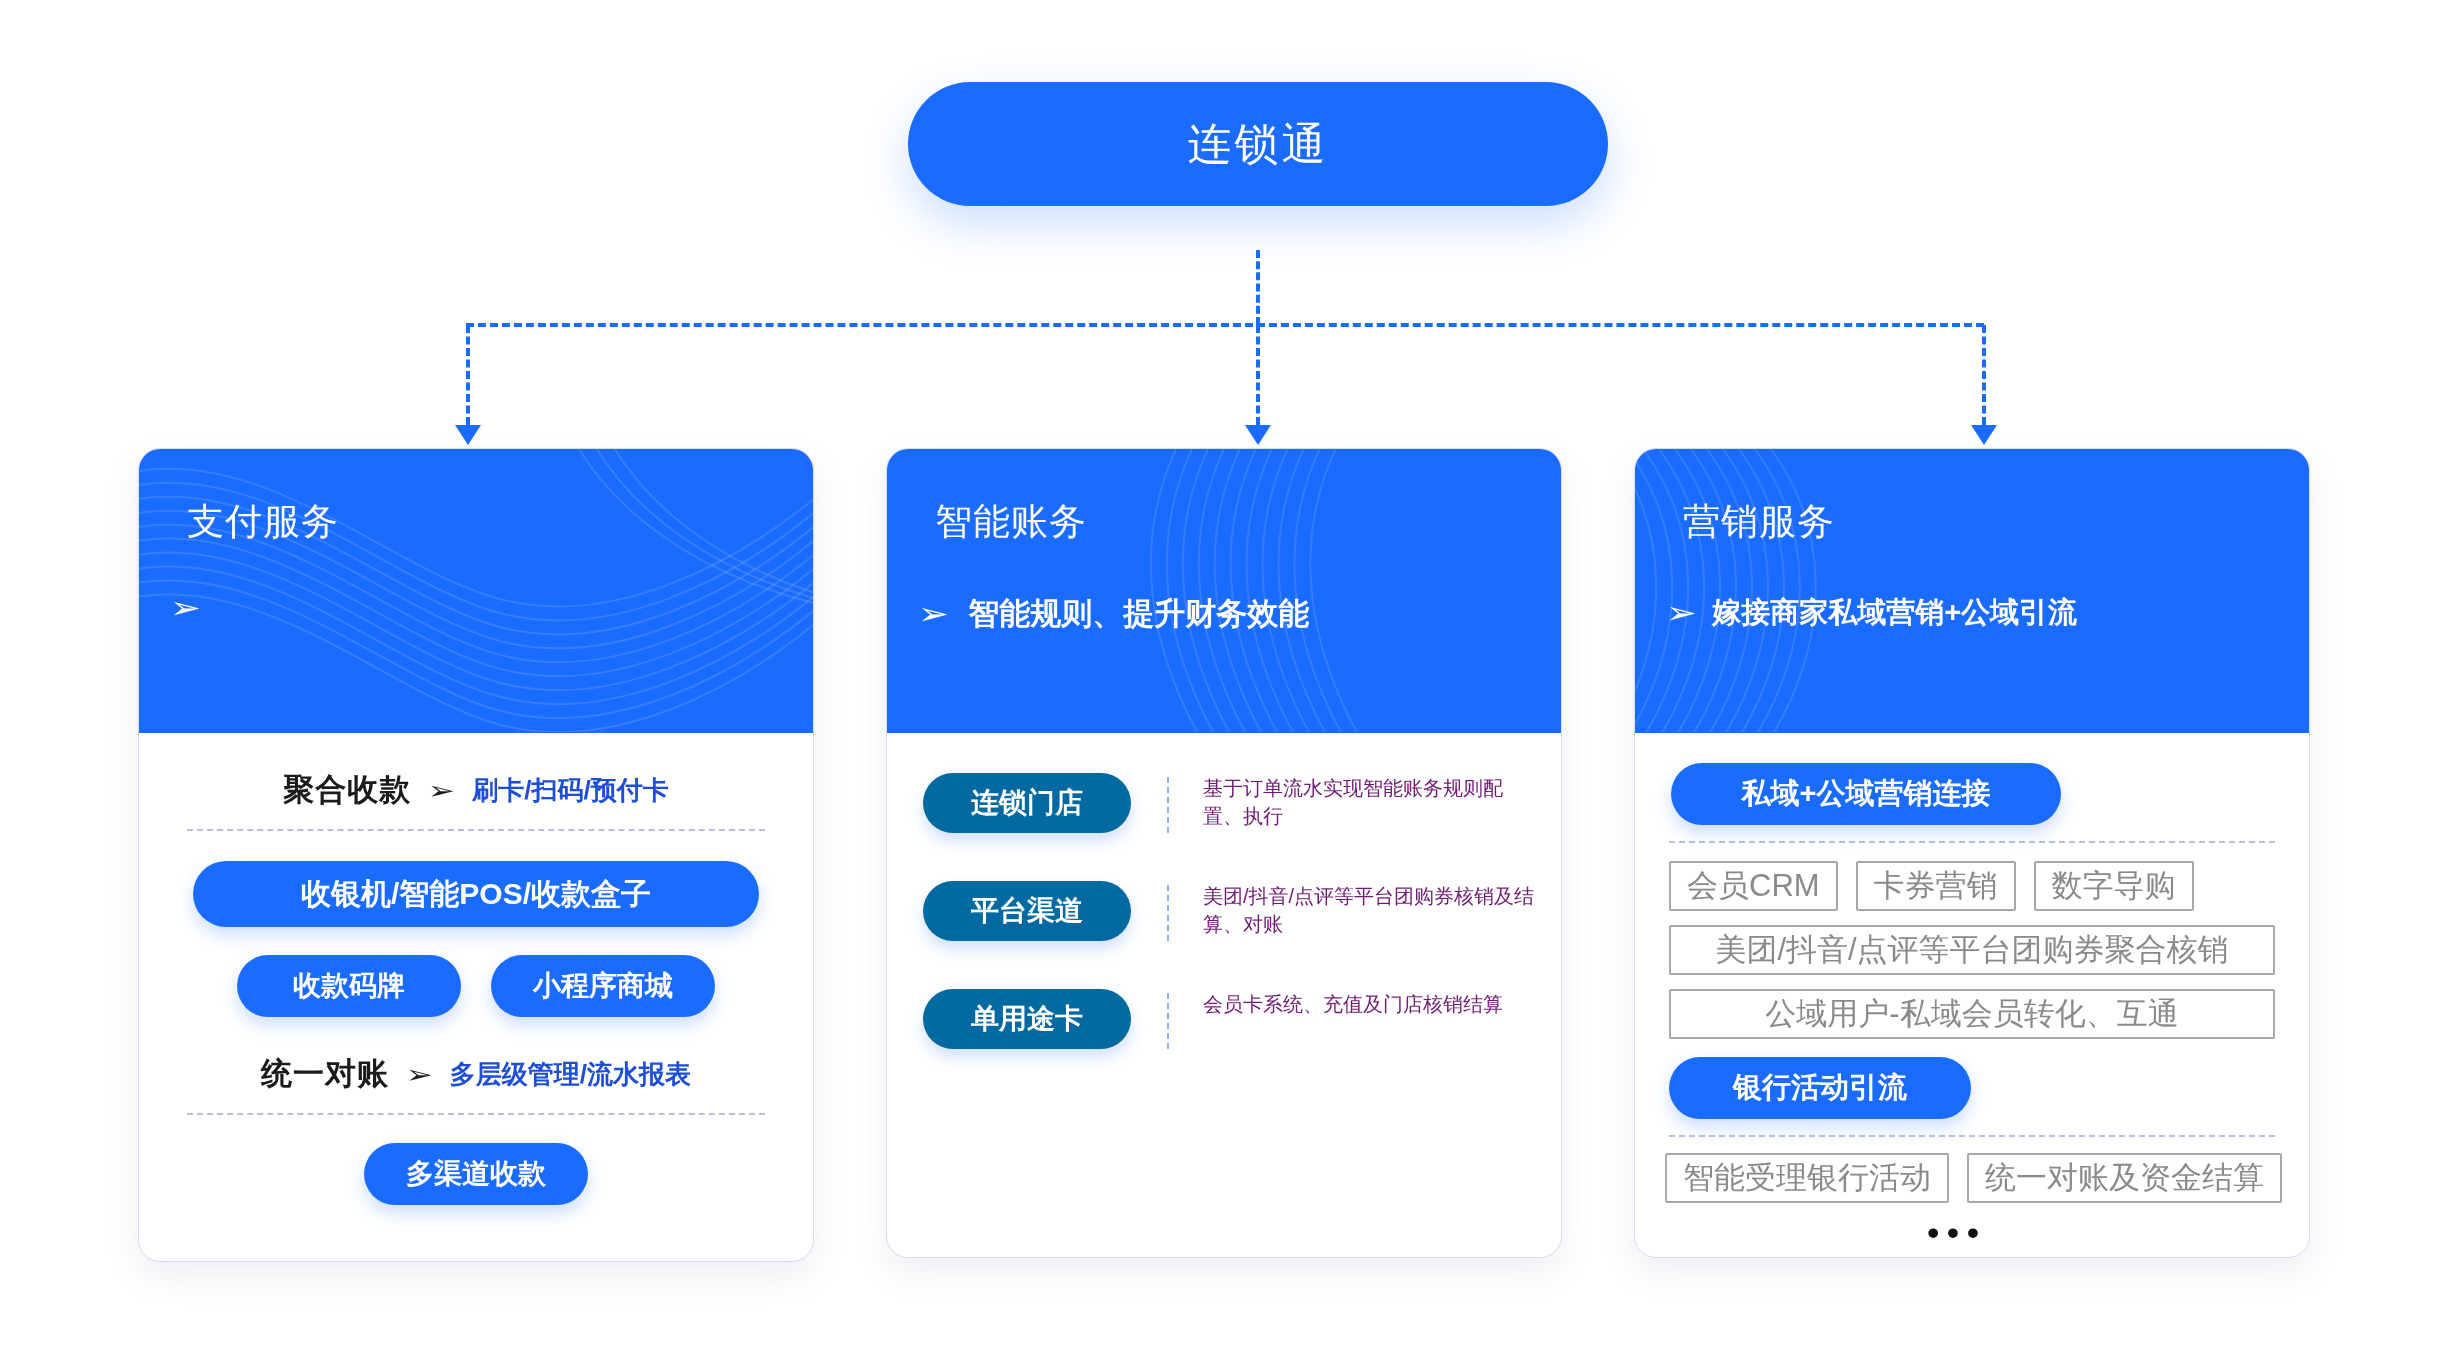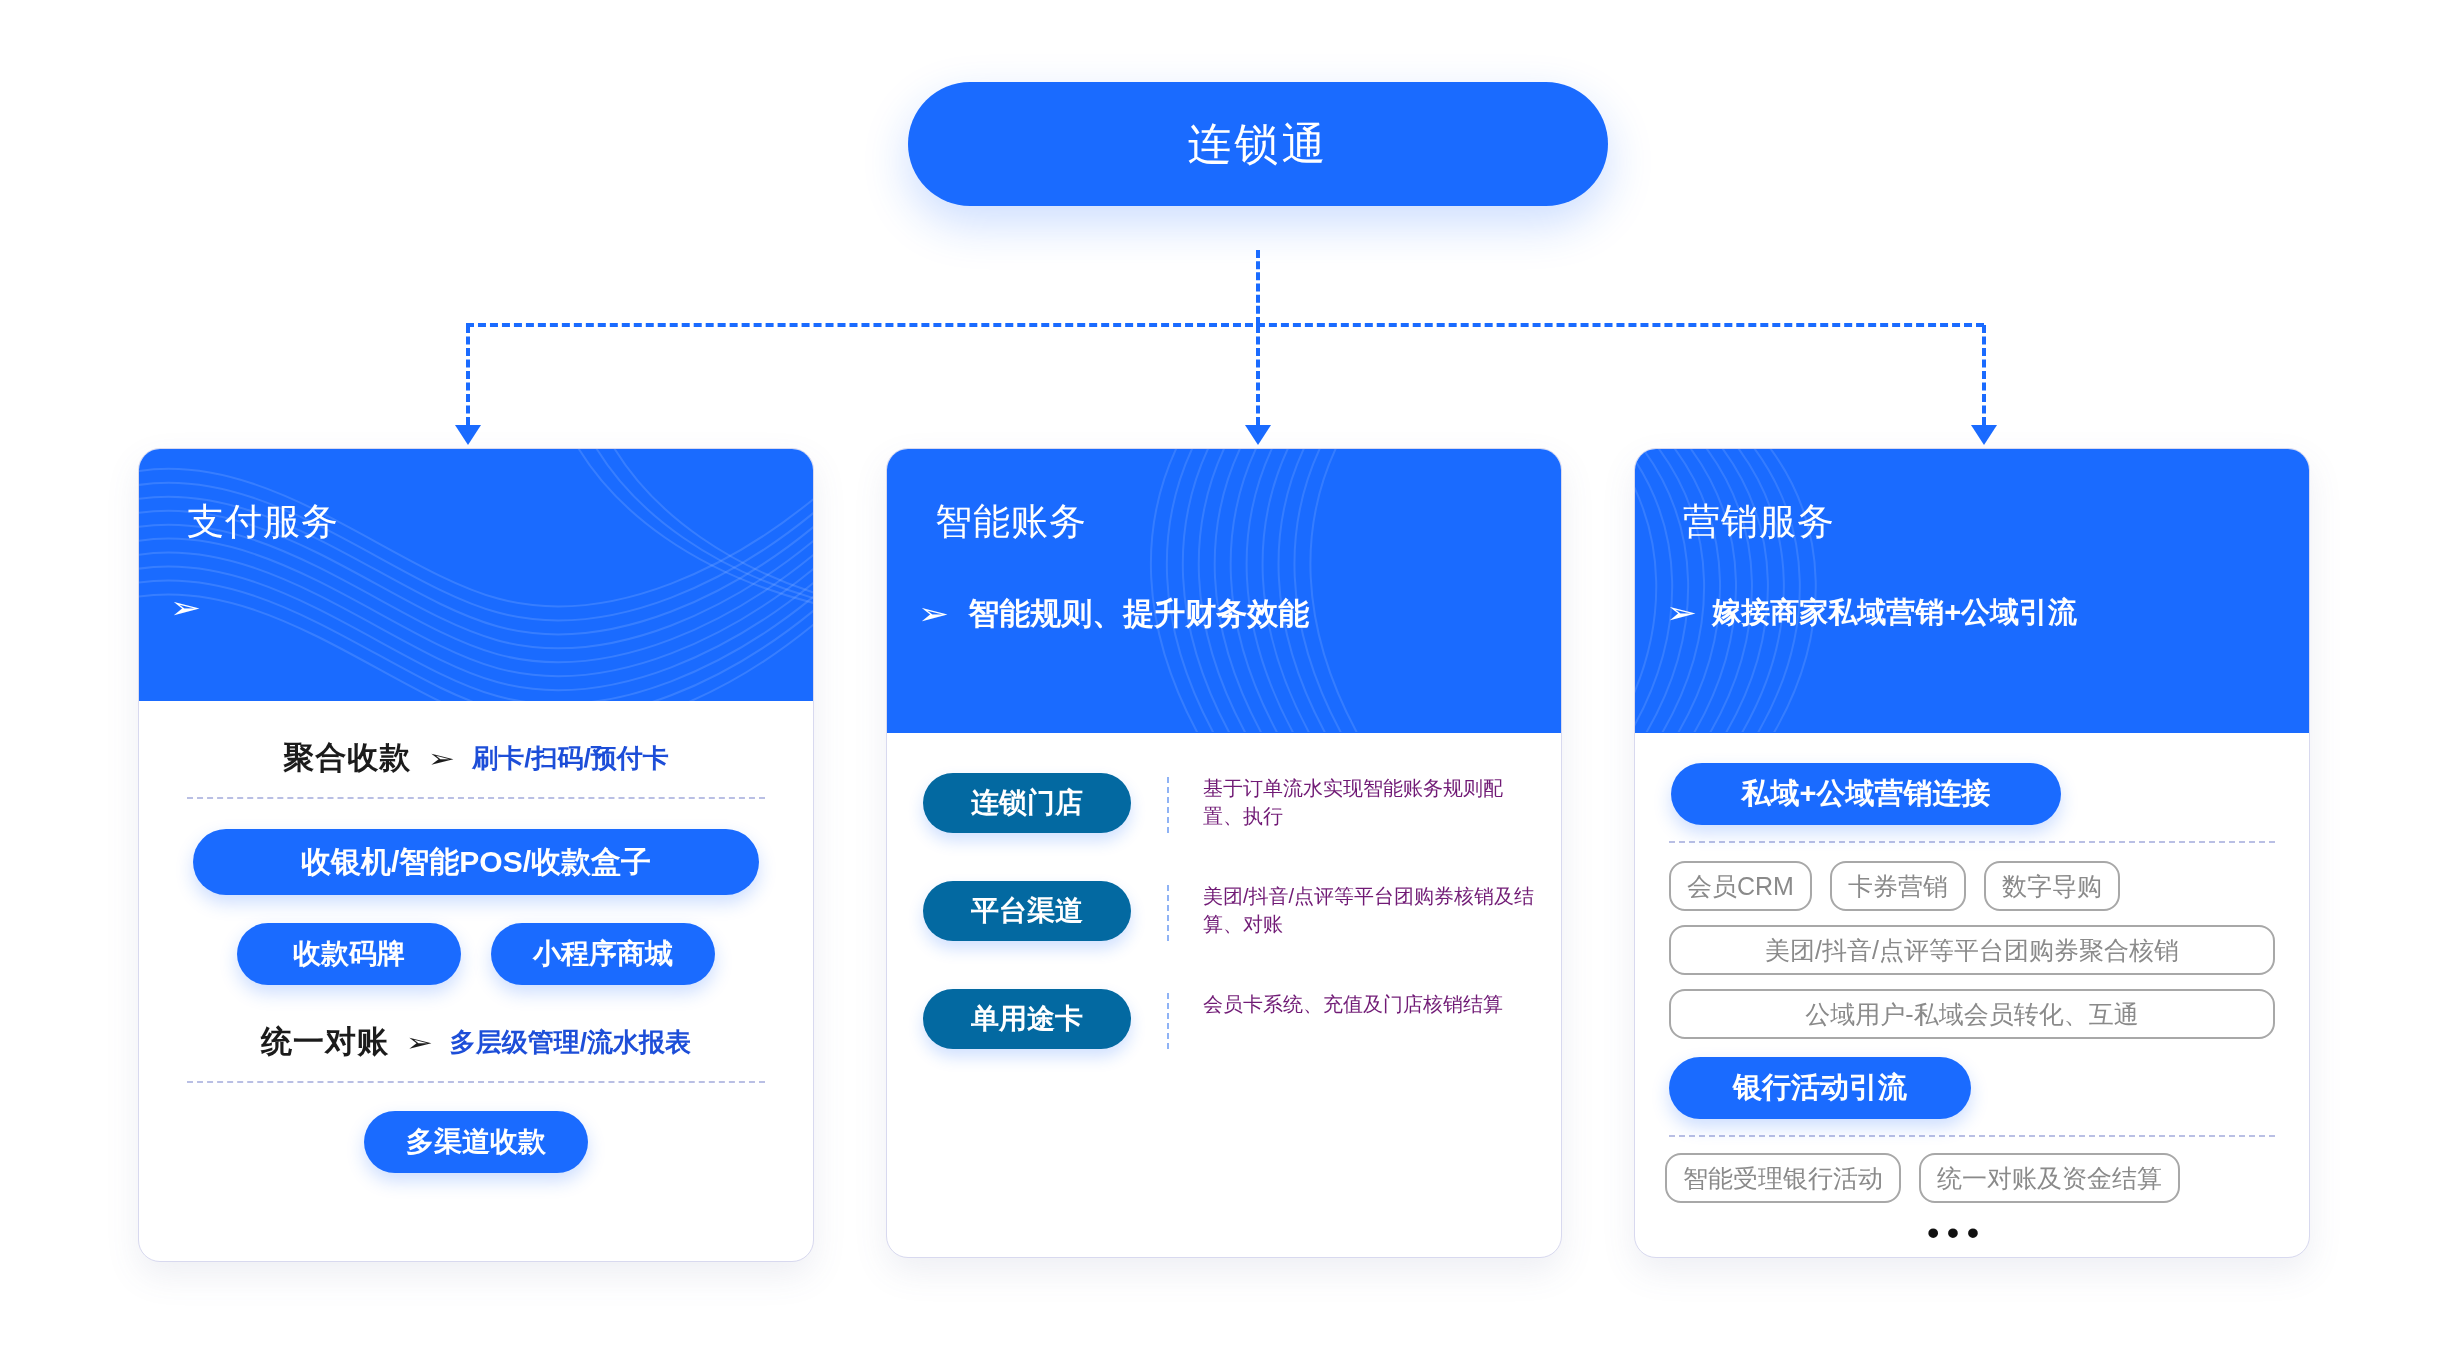--- a/index.html
+++ b/index.html
@@ -69,21 +69,21 @@
   .card.c1 { left: 138px; width: 676px; height: 814px; }
   .card.c2 { left: 886px; width: 676px; height: 810px; }
   .card.c3 { left: 1634px; width: 676px; height: 810px; }
 
   .card-head {
     position: relative;
     background: #1a6bff;
     overflow: hidden;
     padding: 48px 34px 0 34px;
   }
-  .card.c1 .card-head { height: 252px; }
+  .card.c1 .card-head { height: 284px; }
   .card.c2 .card-head { height: 284px; }
   .card.c3 .card-head { height: 284px; }
 
   .waves { position: absolute; inset: 0; opacity: .5; }
   .card-head .htitle {
     position: relative;
     color: #ffffff;
     font-size: 37px;
     font-weight: 400;
     letter-spacing: 1px;
@@ -165,22 +165,22 @@
     line-height: 1.38;
     font-weight: 400;
     padding-top: 2px;
   }
 
   
   .tag-row { display: flex; gap: 18px; }
   .tag {
     border: 2px solid #a8a8a8;
     color: #8a8a8a;
-    border-radius: 16px;
-    font-size: 25px;
+    border-radius: 2px;
+    font-size: 31px;
     display: flex; align-items: center; justify-content: center;
     padding: 0 16px;
     height: 50px;
     white-space: nowrap;
     background: #fff;
   }
   .tag.full { width: 100%; }
   .pill-blue-c3 {
     background: #1a6bff; color: #fff;
     border-radius: 36px;

